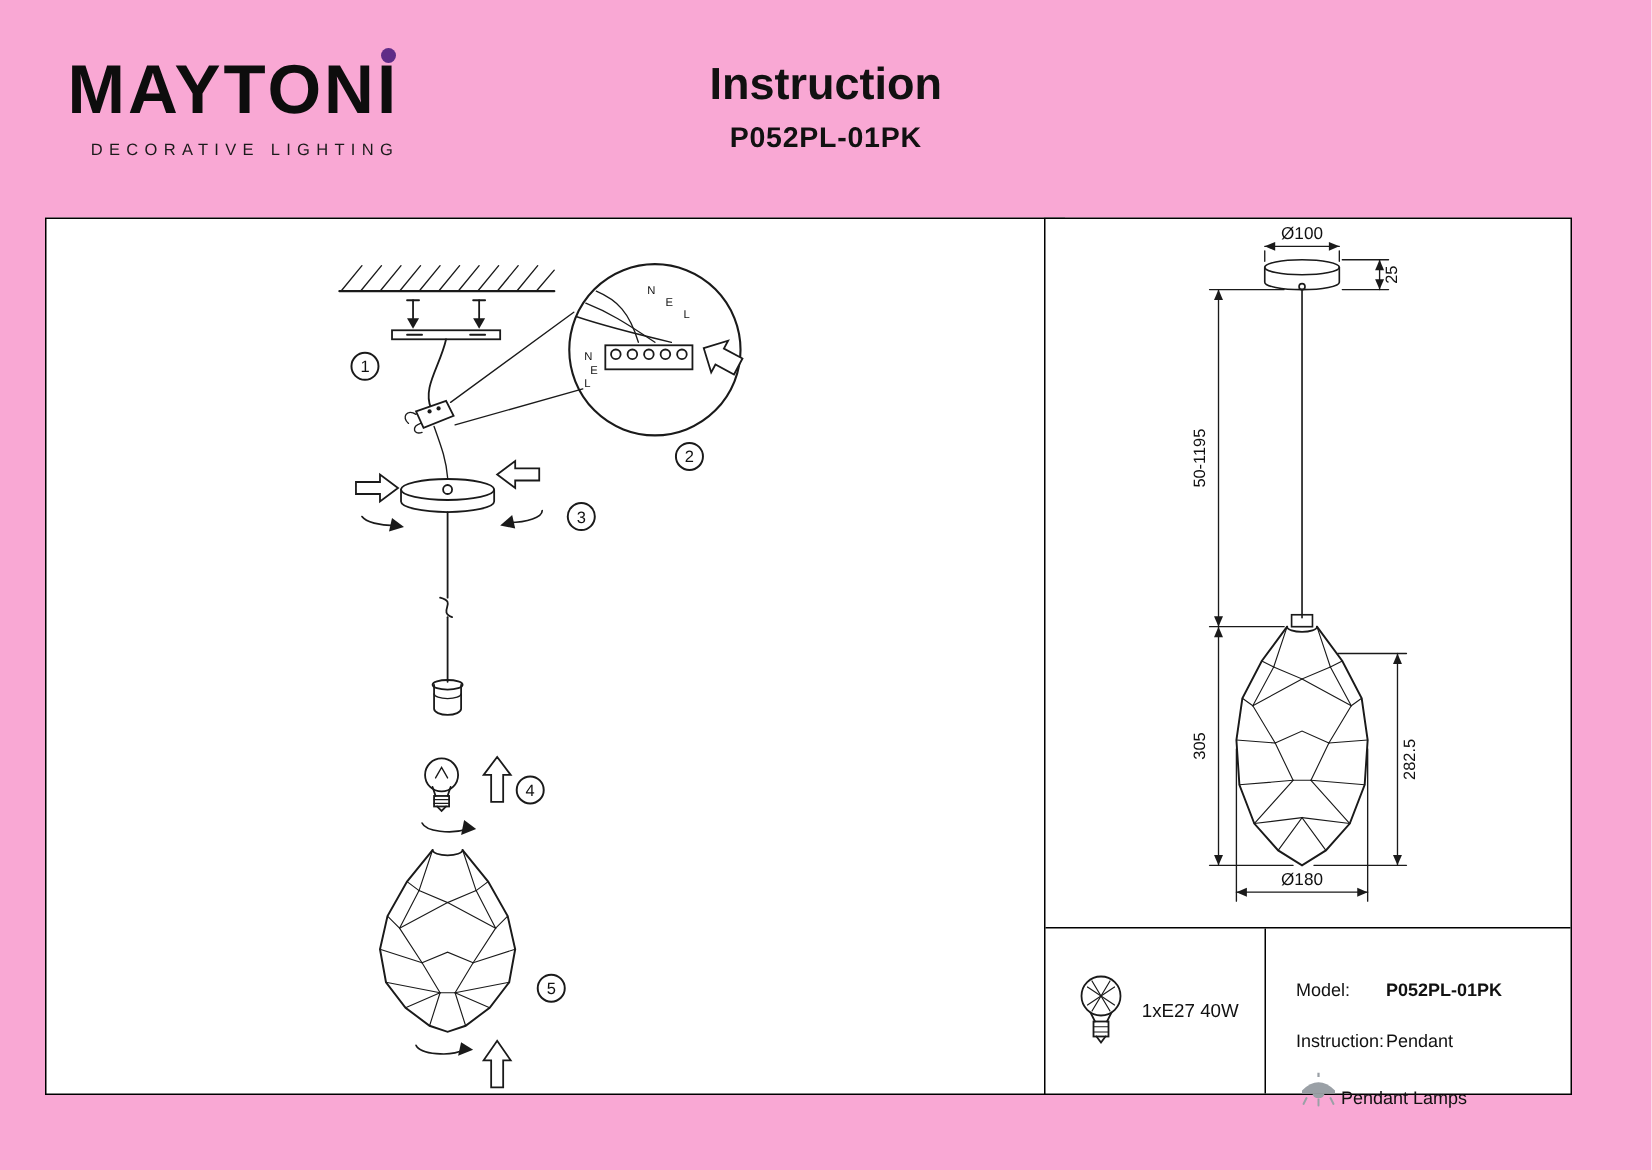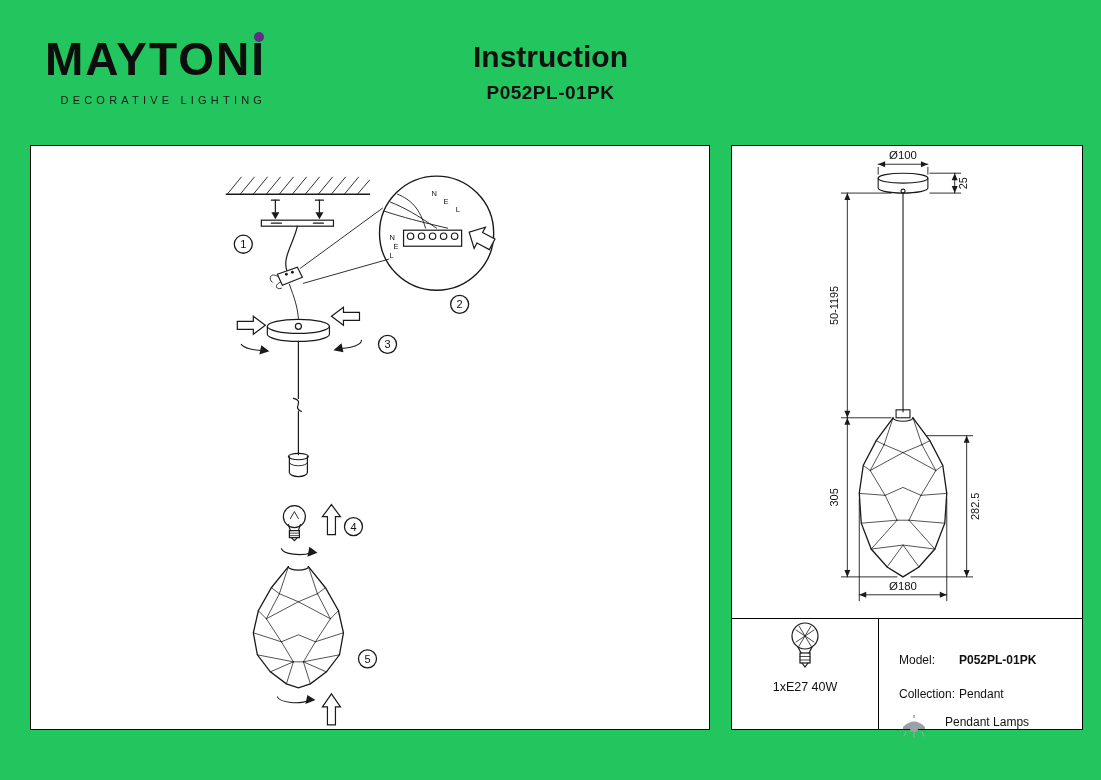--- a/index.html
+++ b/index.html
@@ -1,50 +1,50 @@
 <!DOCTYPE html>
 <html><head>
 <meta charset="utf-8">
 <style>
   * { margin:0; padding:0; box-sizing:border-box; }
   html,body { width:1101px; height:780px; background:#ffffff;
     font-family:"Liberation Sans", sans-serif; color:#111; }
-  .page { position:relative; width:1101px; height:780px; background:#22c55e; overflow:hidden; }
+  .page { position:relative; width:1101px; height:780px; background:#f9a8d4; overflow:hidden; }
 
   
   .brand { position:absolute; left:45px; top:36px; }
   .brand-word { position:relative; display:inline-block; font-size:46px; font-weight:800;
     letter-spacing:2px; line-height:1; color:#0d0d0d; }
   .brand-dot { position:absolute; top:-4px; right:2px; width:10px; height:10px;
     border-radius:50%; background:#5f2c87; }
   .brand-sub { font-size:11px; letter-spacing:4.2px; margin-top:12px; text-align:right;
     color:#1a1a1a; }
   .title-block { position:absolute; left:0; right:0; top:40px; text-align:center; }
   .doc-title { font-size:30px; font-weight:600; }
   .doc-model { font-size:19px; font-weight:600; margin-top:8px; letter-spacing:0.5px; }
 
   
   .panel { position:absolute; border:1.5px solid #000; background:#fff; }
   .left-panel  { left:30px;  top:145px; width:680px; height:585px; }
-  .right-panel { left:731px; top:145px; width:352px; height:585px; }
+  .right-panel { left:696px; top:145px; width:352px; height:585px; }
   .assembly-svg { display:block; width:100%; height:100%; }
   .dim-area { position:absolute; left:0; top:0; right:0; height:472px; }
   .dim-area svg { display:block; width:100%; height:100%; }
 
   
   .spec-row { position:absolute; left:0; right:0; bottom:0; top:472px;
     border-top:1.5px solid #000; display:flex; }
   .bulb-cell { width:147px; border-right:1.5px solid #000; display:flex;
-    flex-direction:column; align-items:center; gap:7px; }
+    flex-direction:row; align-items:center; justify-content:center; gap:7px; }
   .bulb-label { font-size:12.5px; }
   .info-cell { flex:1; padding:16px 0 0 20px; font-size:12px; }
   .spec-line { display:flex; line-height:17px;margin-top:17px; }
   .spec-label { width:60px; }
   .spec-value.bold { font-weight:700; }
-  .category-line { display:flex; align-items:flex-start; gap:16px; margin-top:12px; }
+  .category-line { display:flex; align-items:flex-end; gap:0; margin-top:12px; }
   .category-line .spec-value { }
   svg text { font-family:"Liberation Sans", sans-serif; }
 </style>
 </head>
 <body>
 
 <div class="page">
 
   <div class="brand">
     <div class="brand-word">
@@ -348,21 +348,21 @@
           </g>
         </svg>
         <div class="bulb-label">1xE27 40W</div>
       </div>
       <div class="info-cell">
         <div class="spec-line">
           <span class="spec-label">Model:</span>
           <span class="spec-value bold">P052PL-01PK</span>
         </div>
         <div class="spec-line">
-          <span class="spec-label">Collection:</span>
+          <span class="spec-label">Instruction:</span>
           <span class="spec-value">Pendant</span>
         </div>
         <div class="category-line">
           <svg width="30" height="24" viewBox="0 0 30 24">
             <g fill="#9aa0a6" stroke="#9aa0a6">
               <line x1="15" y1="0" x2="15" y2="3" stroke-width="1.5" fill="none"></line>
               <path d="M4,12 Q15,1 26,12 L26,14 L4,14 Z" stroke="none"></path>
               <path d="M11,14 a4,3.2 0 0 0 8,0 Z" stroke="none"></path>
               <g stroke-width="1.3" fill="none" stroke-linecap="round">
                 <line x1="7" y1="17" x2="5" y2="21"></line>

